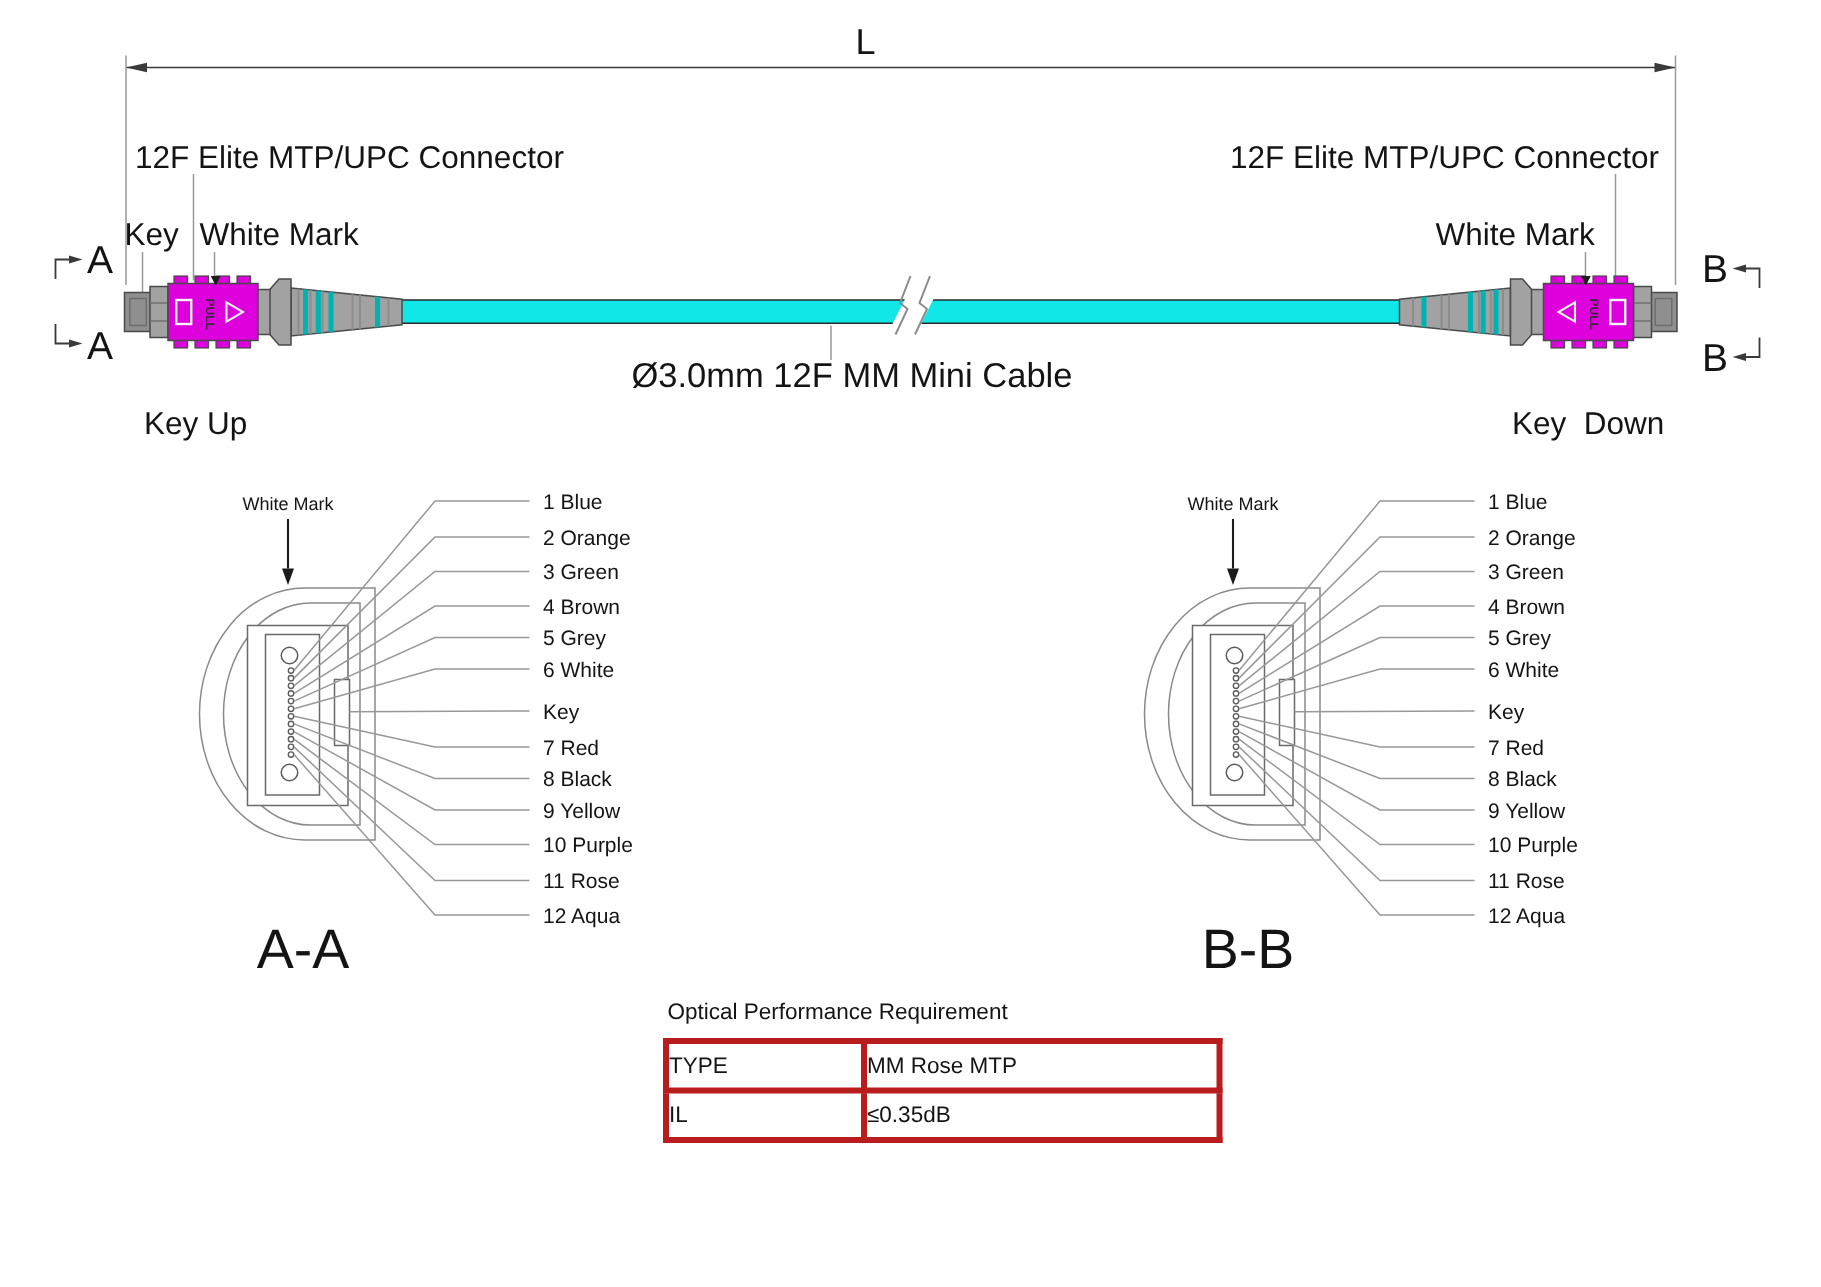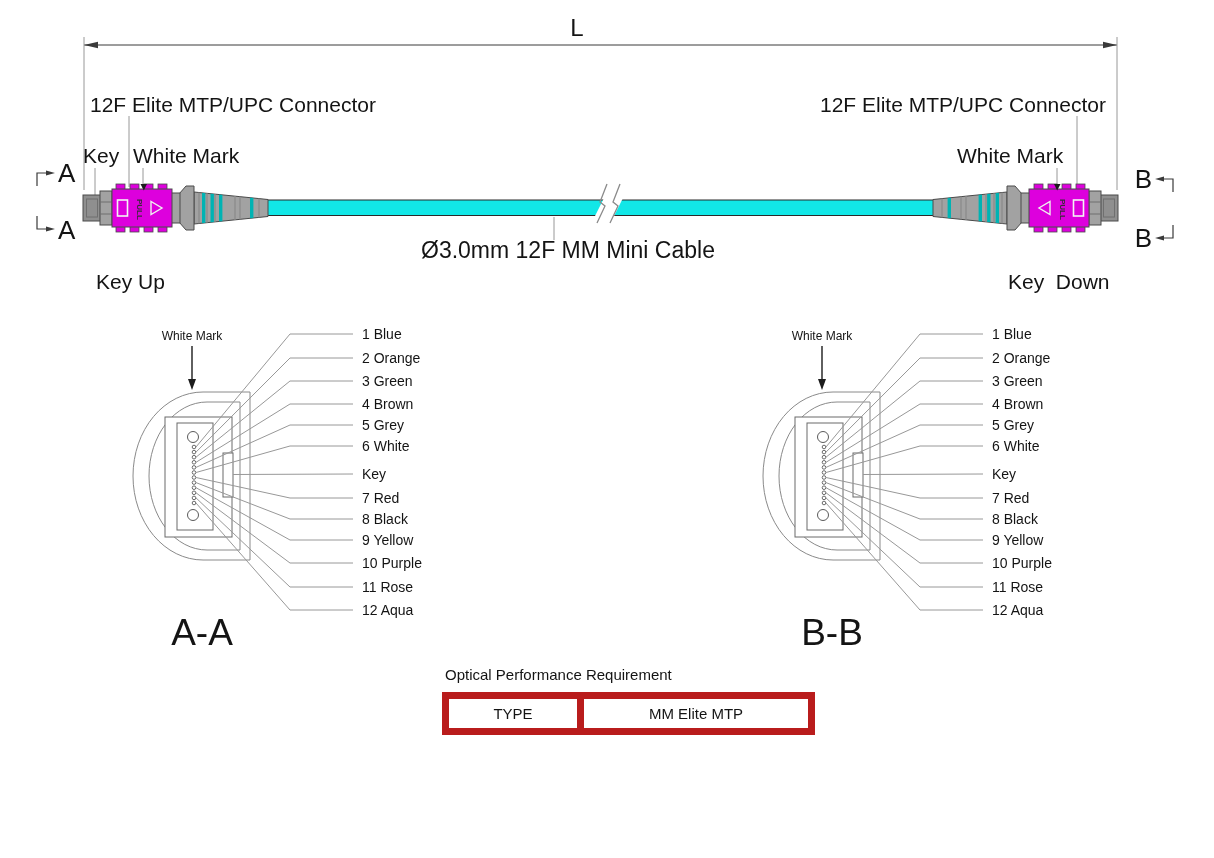--- a/index.html
+++ b/index.html
@@ -24,21 +24,21 @@
   .fiber-dot{fill:#fff;stroke:#5a5a5a;stroke-width:0.9;}
   .fiber-label{font-size:14px;}
   .fill-magenta{fill:var(--magenta,#DD00DD);}
   .fill-cable{fill:var(--cable,#12E7E7);}
   .fill-stripe{fill:var(--stripe,#00B3B3);}
   .fill-gray{fill:var(--connector_gray,#A2A2A2);}
   .fill-graydark{fill:var(--connector_gray_dark,#8F8F8F);}
   .perf{position:absolute;left:442px;top:666px;width:423px;}
   .perf-title{font-size:15px;color:#141414;margin:0 0 9px 3px;}
   .perf table{border-collapse:collapse;width:373px;table-layout:fixed;}
-  .perf td{border:7px solid #b91c1c;height:29px;text-align:center;
+  .perf td{border:4px solid #b91c1c;height:29px;
            vertical-align:middle;font-size:15px;color:#141414;padding:0;}
   .perf td.c1{width:128px;}
 </style>
 </head>
 <body>
 
 <div class="stage">
 
 <svg width="1214" height="858" viewBox="0 0 1214 858">
 
@@ -261,19 +261,23 @@
     <text class="t-viewtitle" x="202" y="645" text-anchor="middle">B-B</text>
   </g>
 </svg>
 
 <div class="perf">
   <div class="perf-title">Optical Performance Requirement</div>
   <table>
     <tbody>
       <tr>
         <td class="c1">TYPE</td>
-        <td>MM Elite MTP</td>
+        <td>MM Rose MTP</td>
+      </tr>
+      <tr>
+        <td class="c1">IL</td>
+        <td>≤0.35dB</td>
       </tr>
     </tbody>
   </table>
 </div>
 
 </div>
 
 </body></html>

